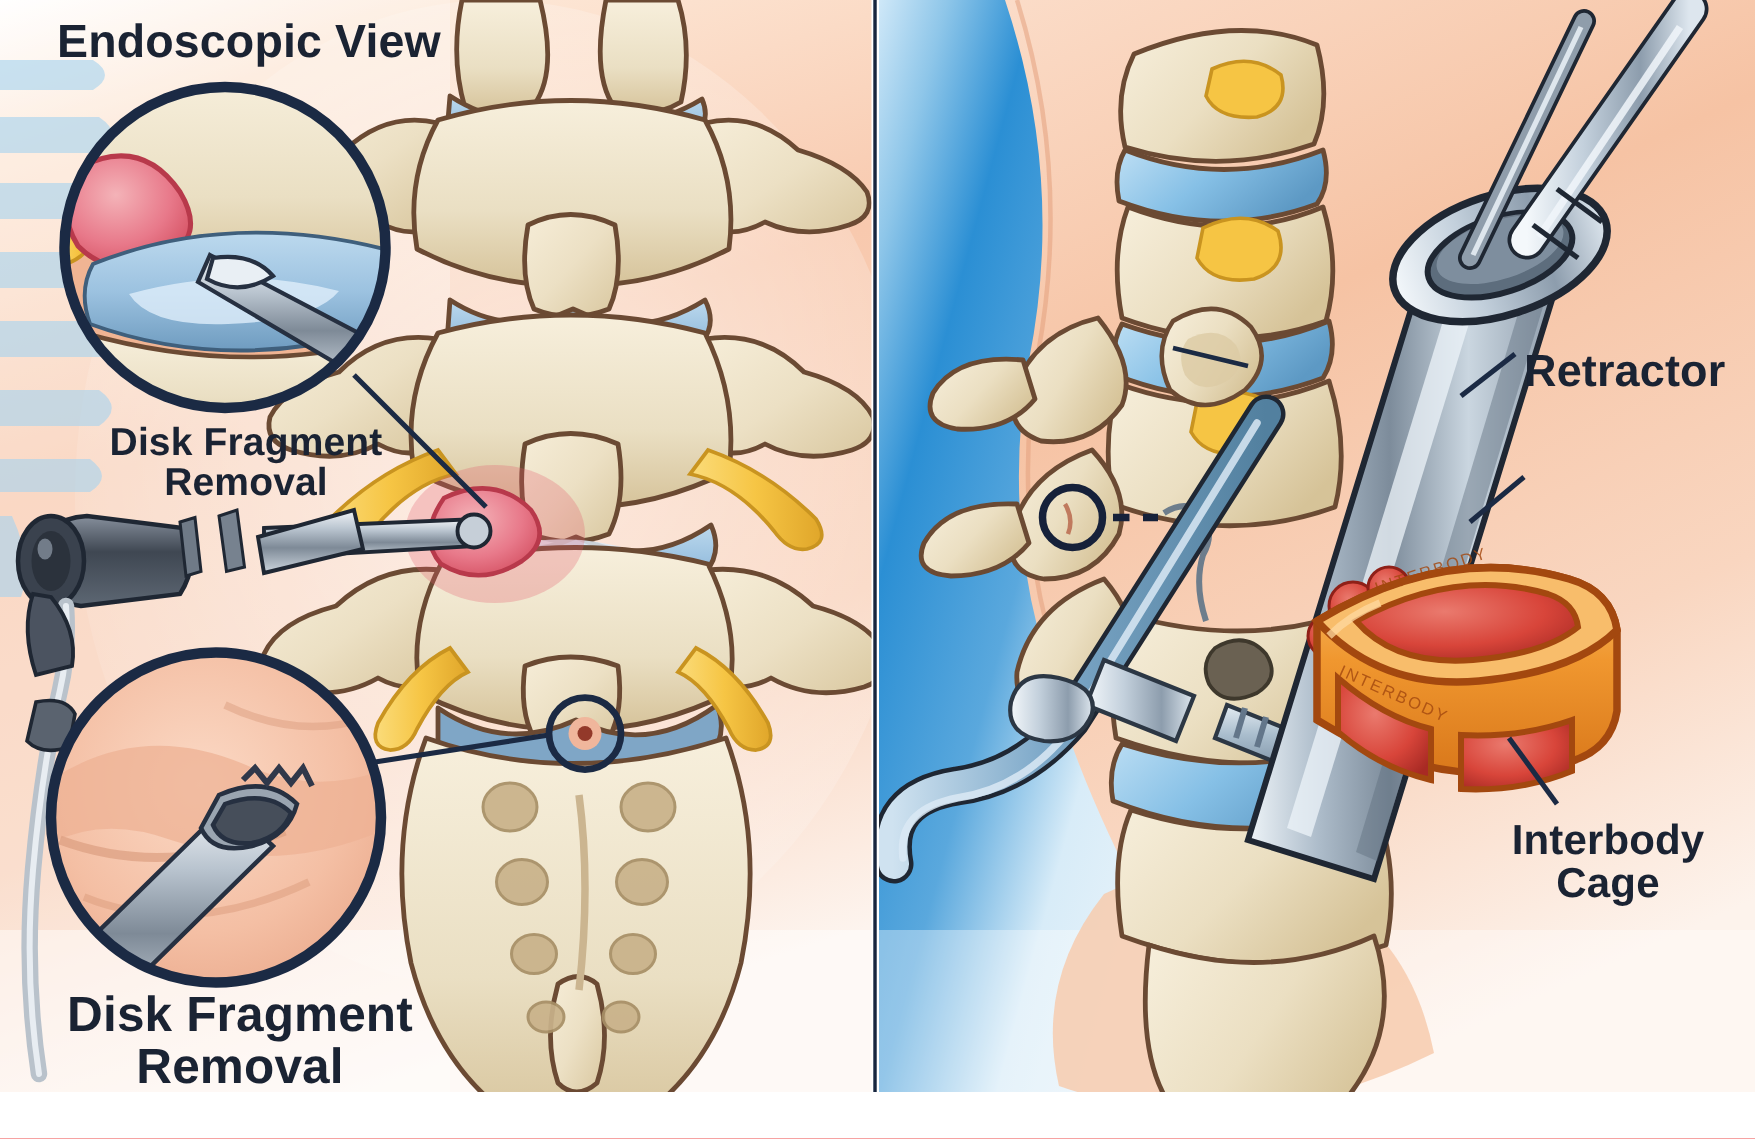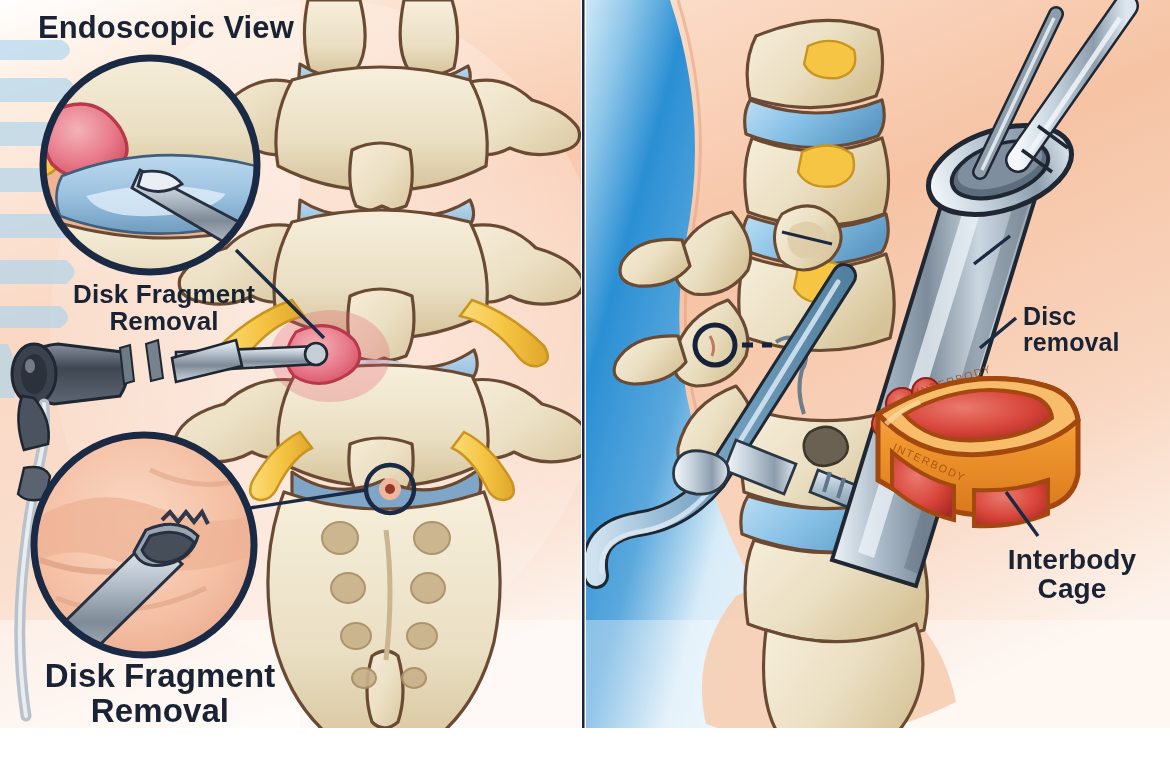--- a/index.html
+++ b/index.html
@@ -440,22 +440,21 @@
 
         <path d="M300 424 q14 -14 34 -22" fill="none" stroke="#ffd9a0" stroke-width="5" opacity="0.75"></path>
       </g>
 
       <path d="M388 264 L424 236" fill="none" stroke="#1b2a44" stroke-width="3.4"></path>
       <path d="M394 348 L430 318" fill="none" stroke="#1b2a44" stroke-width="3.4"></path>
       <path d="M420 492 L452 536" fill="none" stroke="#1b2a44" stroke-width="3.4"></path>
     </svg>
 
 
-
-    <div class="lbl" style="left:437px;top:303px;font-size:25px;">Disc
-removal</div>
+    <div class="lbl" style="left:430px;top:232px;font-size:30px;">Retractor</div>
+
 
     <div class="lbl" style="left:388px;top:545px;width:196px;text-align:center;font-size:28px;">Interbody
 Cage</div>
   </div>
 
   <div id="divider"></div>
 </div>
 
 </body></html>

